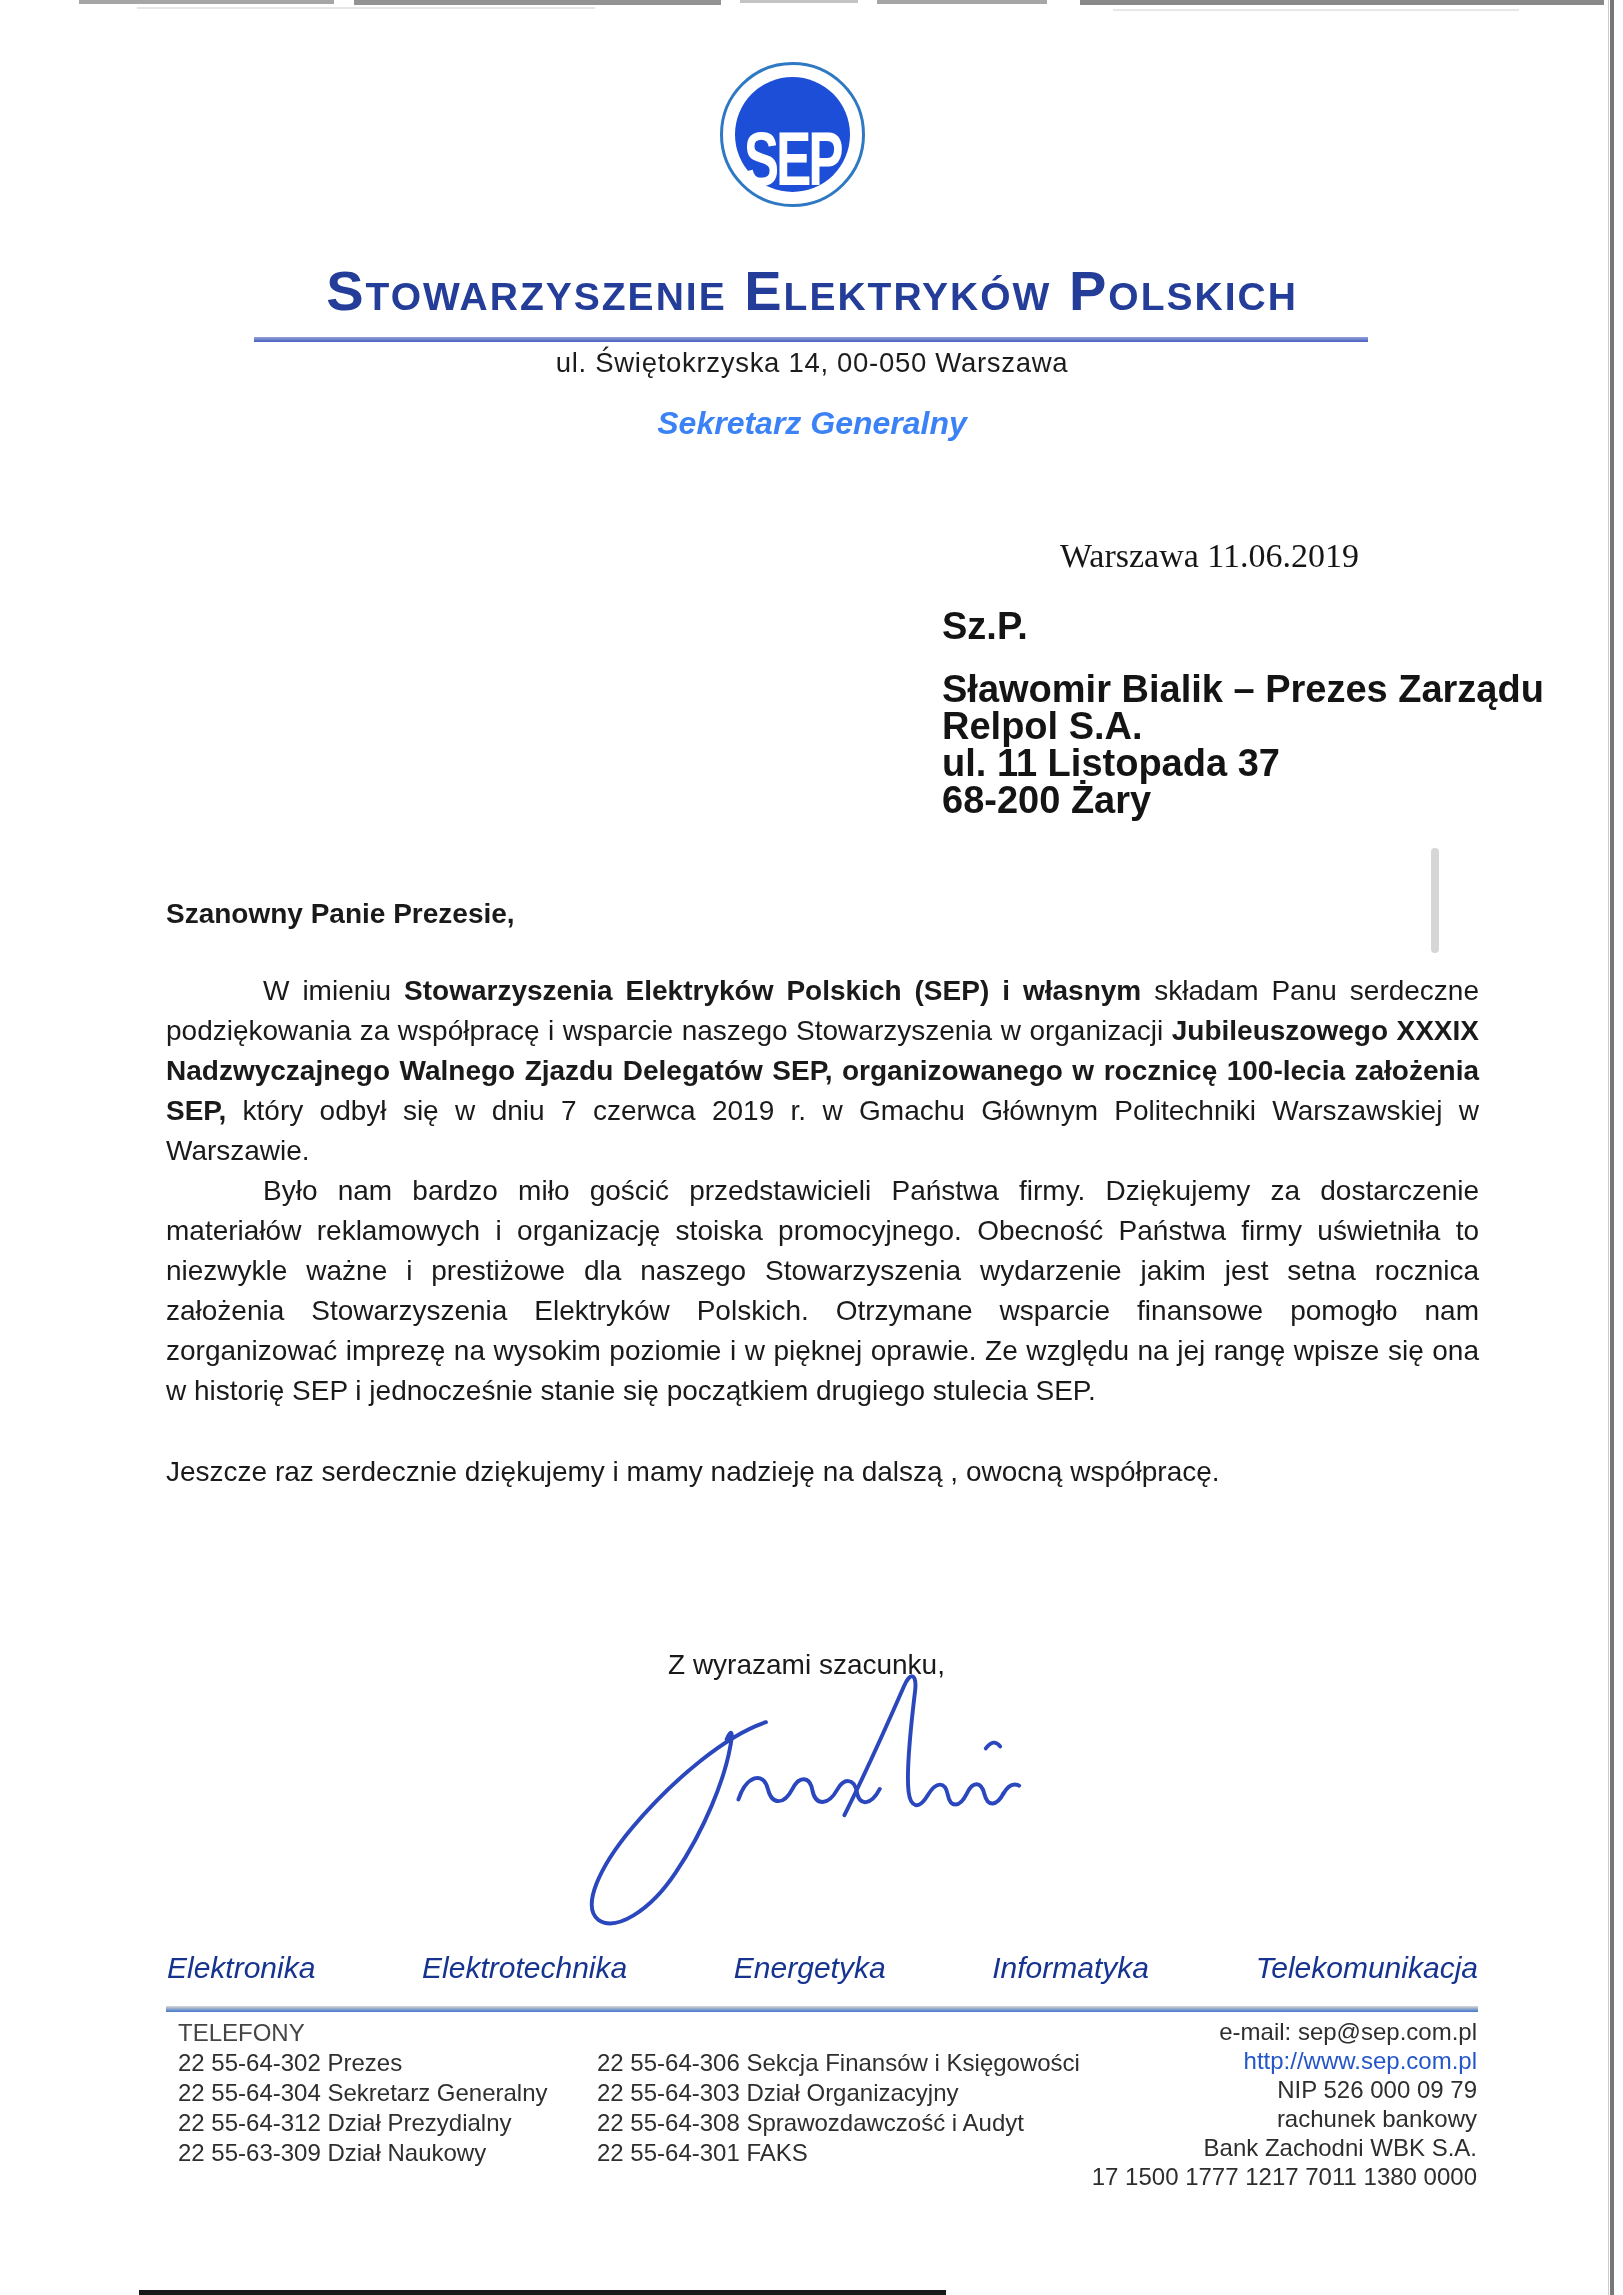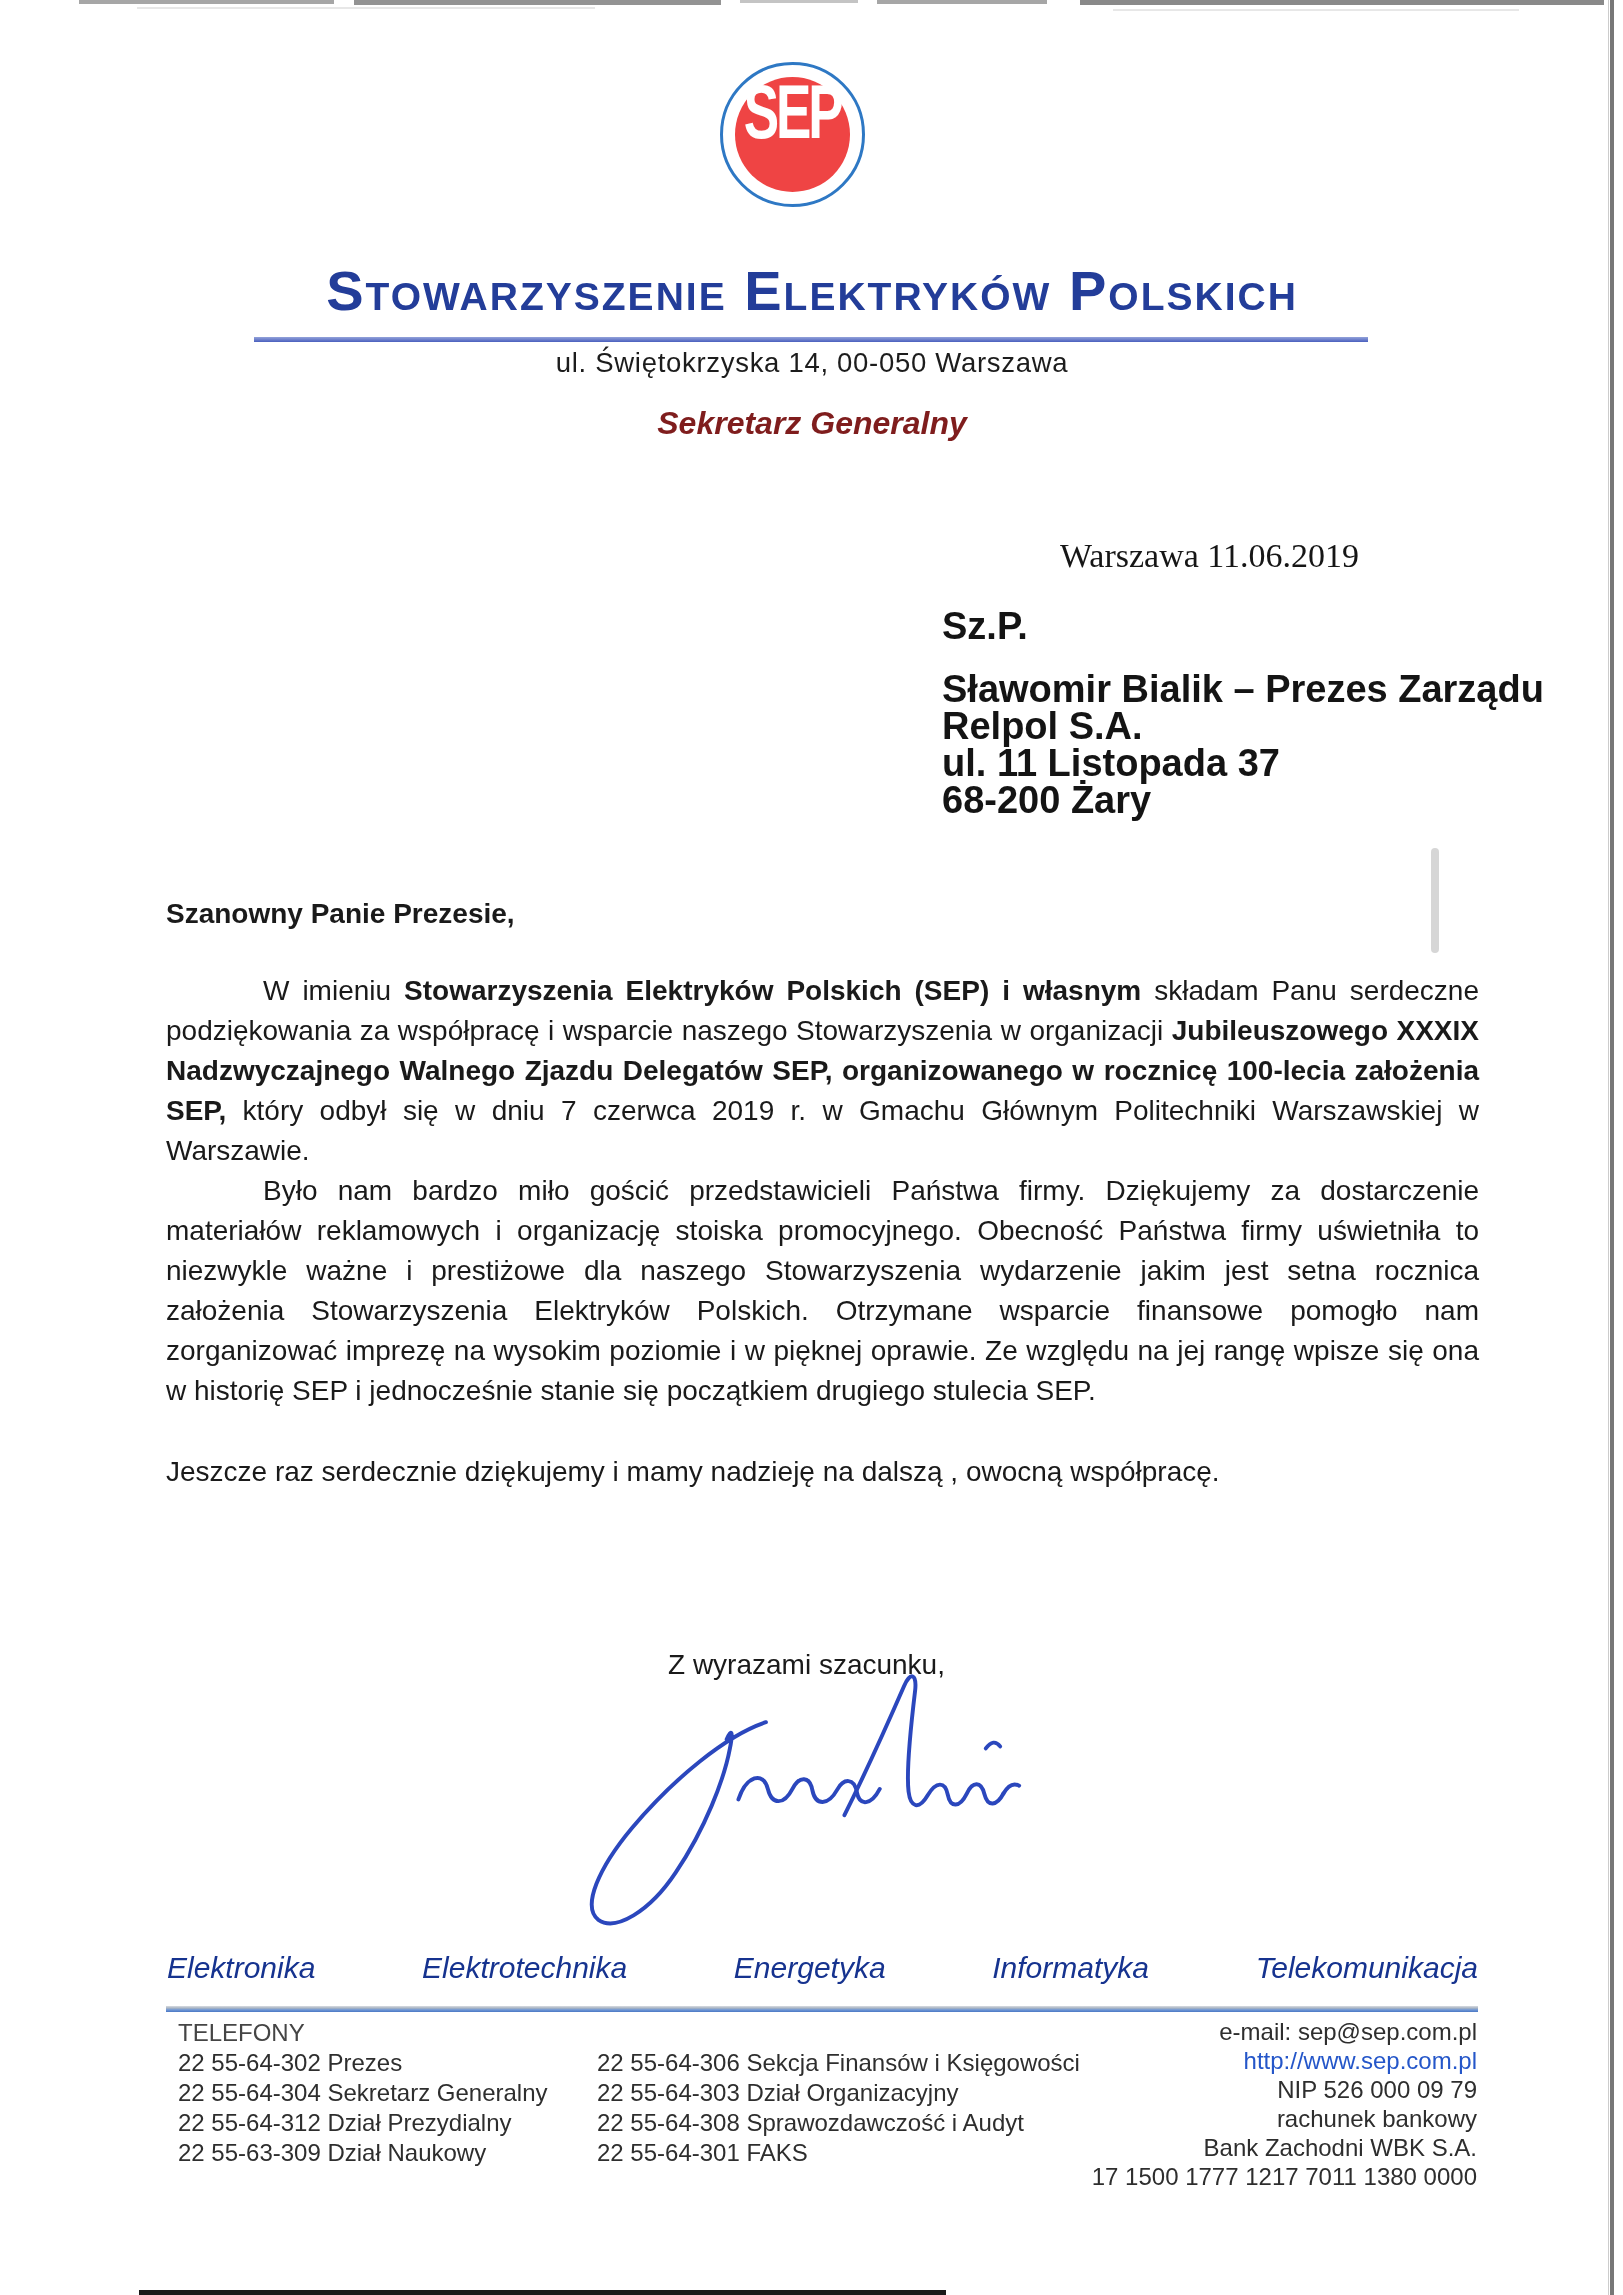--- a/index.html
+++ b/index.html
@@ -16,33 +16,33 @@
   .a-top6{left:137px;top:6.5px;width:458px;height:2px;opacity:.12;}
   .a-top7{left:1113px;top:8.5px;width:406px;height:2px;opacity:.12;}
   .a-right{left:1610px;top:0;width:3.9px;height:2295px;background:#5f5f5f;opacity:.85;}
   .a-right2{left:1608px;top:0;width:1.3px;height:2295px;background:#aaa;opacity:.6;}
   .a-streak{left:1431px;top:848px;width:7.9px;height:105px;background:#8a8a8a;opacity:.35;border-radius:3.9px;}
   .a-bottom{left:139px;top:2290px;width:807px;height:5.9px;background:#0d0d0d;opacity:.95;}
 
   
   .logo{position:absolute;left:720px;top:62px;width:139px;height:139px;border-radius:50%;
         border:3.9px solid #2e78c4;background:#fff;display:flex;align-items:center;justify-content:center;}
-  .logo-disc{width:115px;height:115px;border-radius:50%;background:#ef4444;
-        display:flex;align-items:flex-start;justify-content:center;}
+  .logo-disc{width:115px;height:115px;border-radius:50%;background:#1d4ed8;
+        display:flex;align-items:flex-end;justify-content:center;}
   .logo-text{color:#ffffff;font-weight:bold;font-size:68px;letter-spacing:-3.9px;
         transform:scaleX(.78) scaleY(1.12);line-height:1;}
 
   .org-title{position:absolute;left:0;top:258px;width:100%;text-align:center;
         font-variant:small-caps;font-weight:bold;font-size:56px;letter-spacing:2px;color:#233d99;}
   .title-rule{position:absolute;left:254px;top:337px;width:1114px;height:4.6px;
         background:linear-gradient(to bottom,#93a3da,#4a5fbe);}
   .org-address{position:absolute;left:0;top:347px;width:100%;text-align:center;
         font-size:27.5px;letter-spacing:0.7px;color:#1c1c1c;}
   .signatory{position:absolute;left:0;top:402px;width:100%;text-align:center;
-        font-weight:bold;font-style:italic;font-size:32px;line-height:42px;color:#7f1d1d;}
+        font-weight:bold;font-style:italic;font-size:32px;line-height:42px;color:#3b82f6;}
 
   .place-date{position:absolute;left:1060px;top:537px;
         font-family:"Liberation Serif",serif;font-size:34px;color:#161616;}
 
   .recipient{position:absolute;left:942px;top:608px;font-weight:bold;font-size:38px;
         line-height:37px;color:#141414;}
   .recipient .salutation{margin-bottom:25.5px;}
 
   
   .letter-body{position:absolute;left:166px;top:894px;width:1313px;

